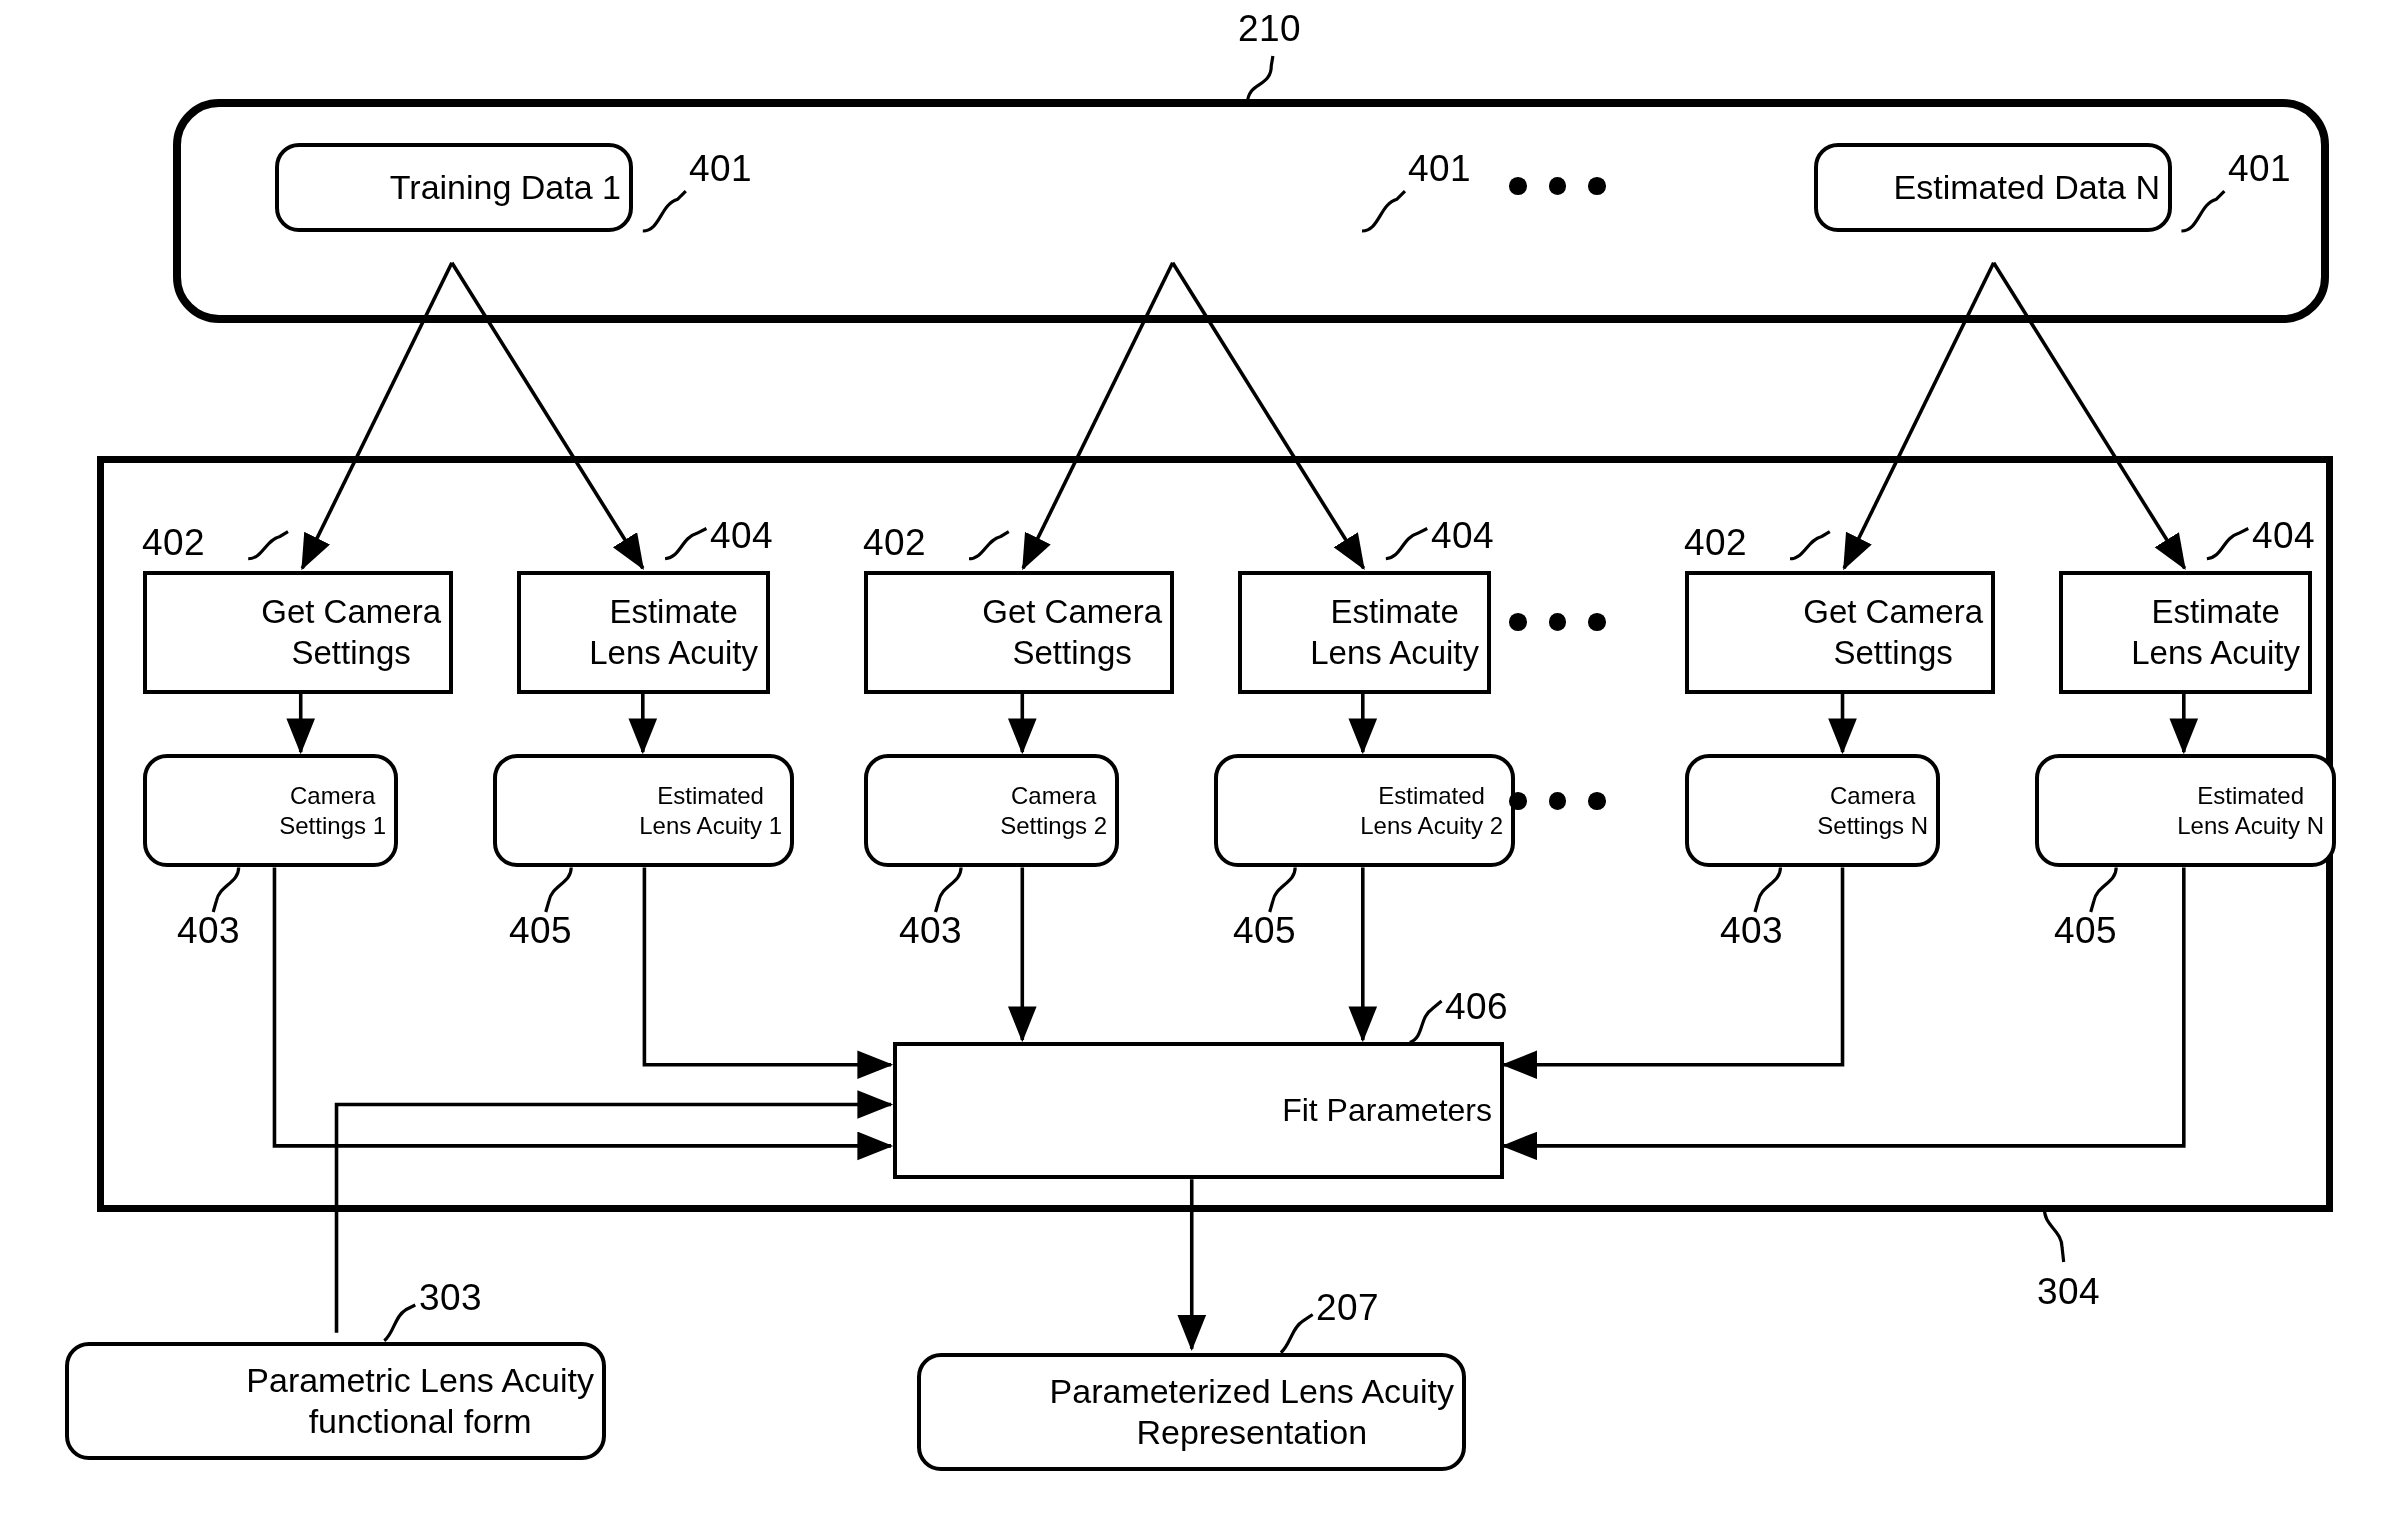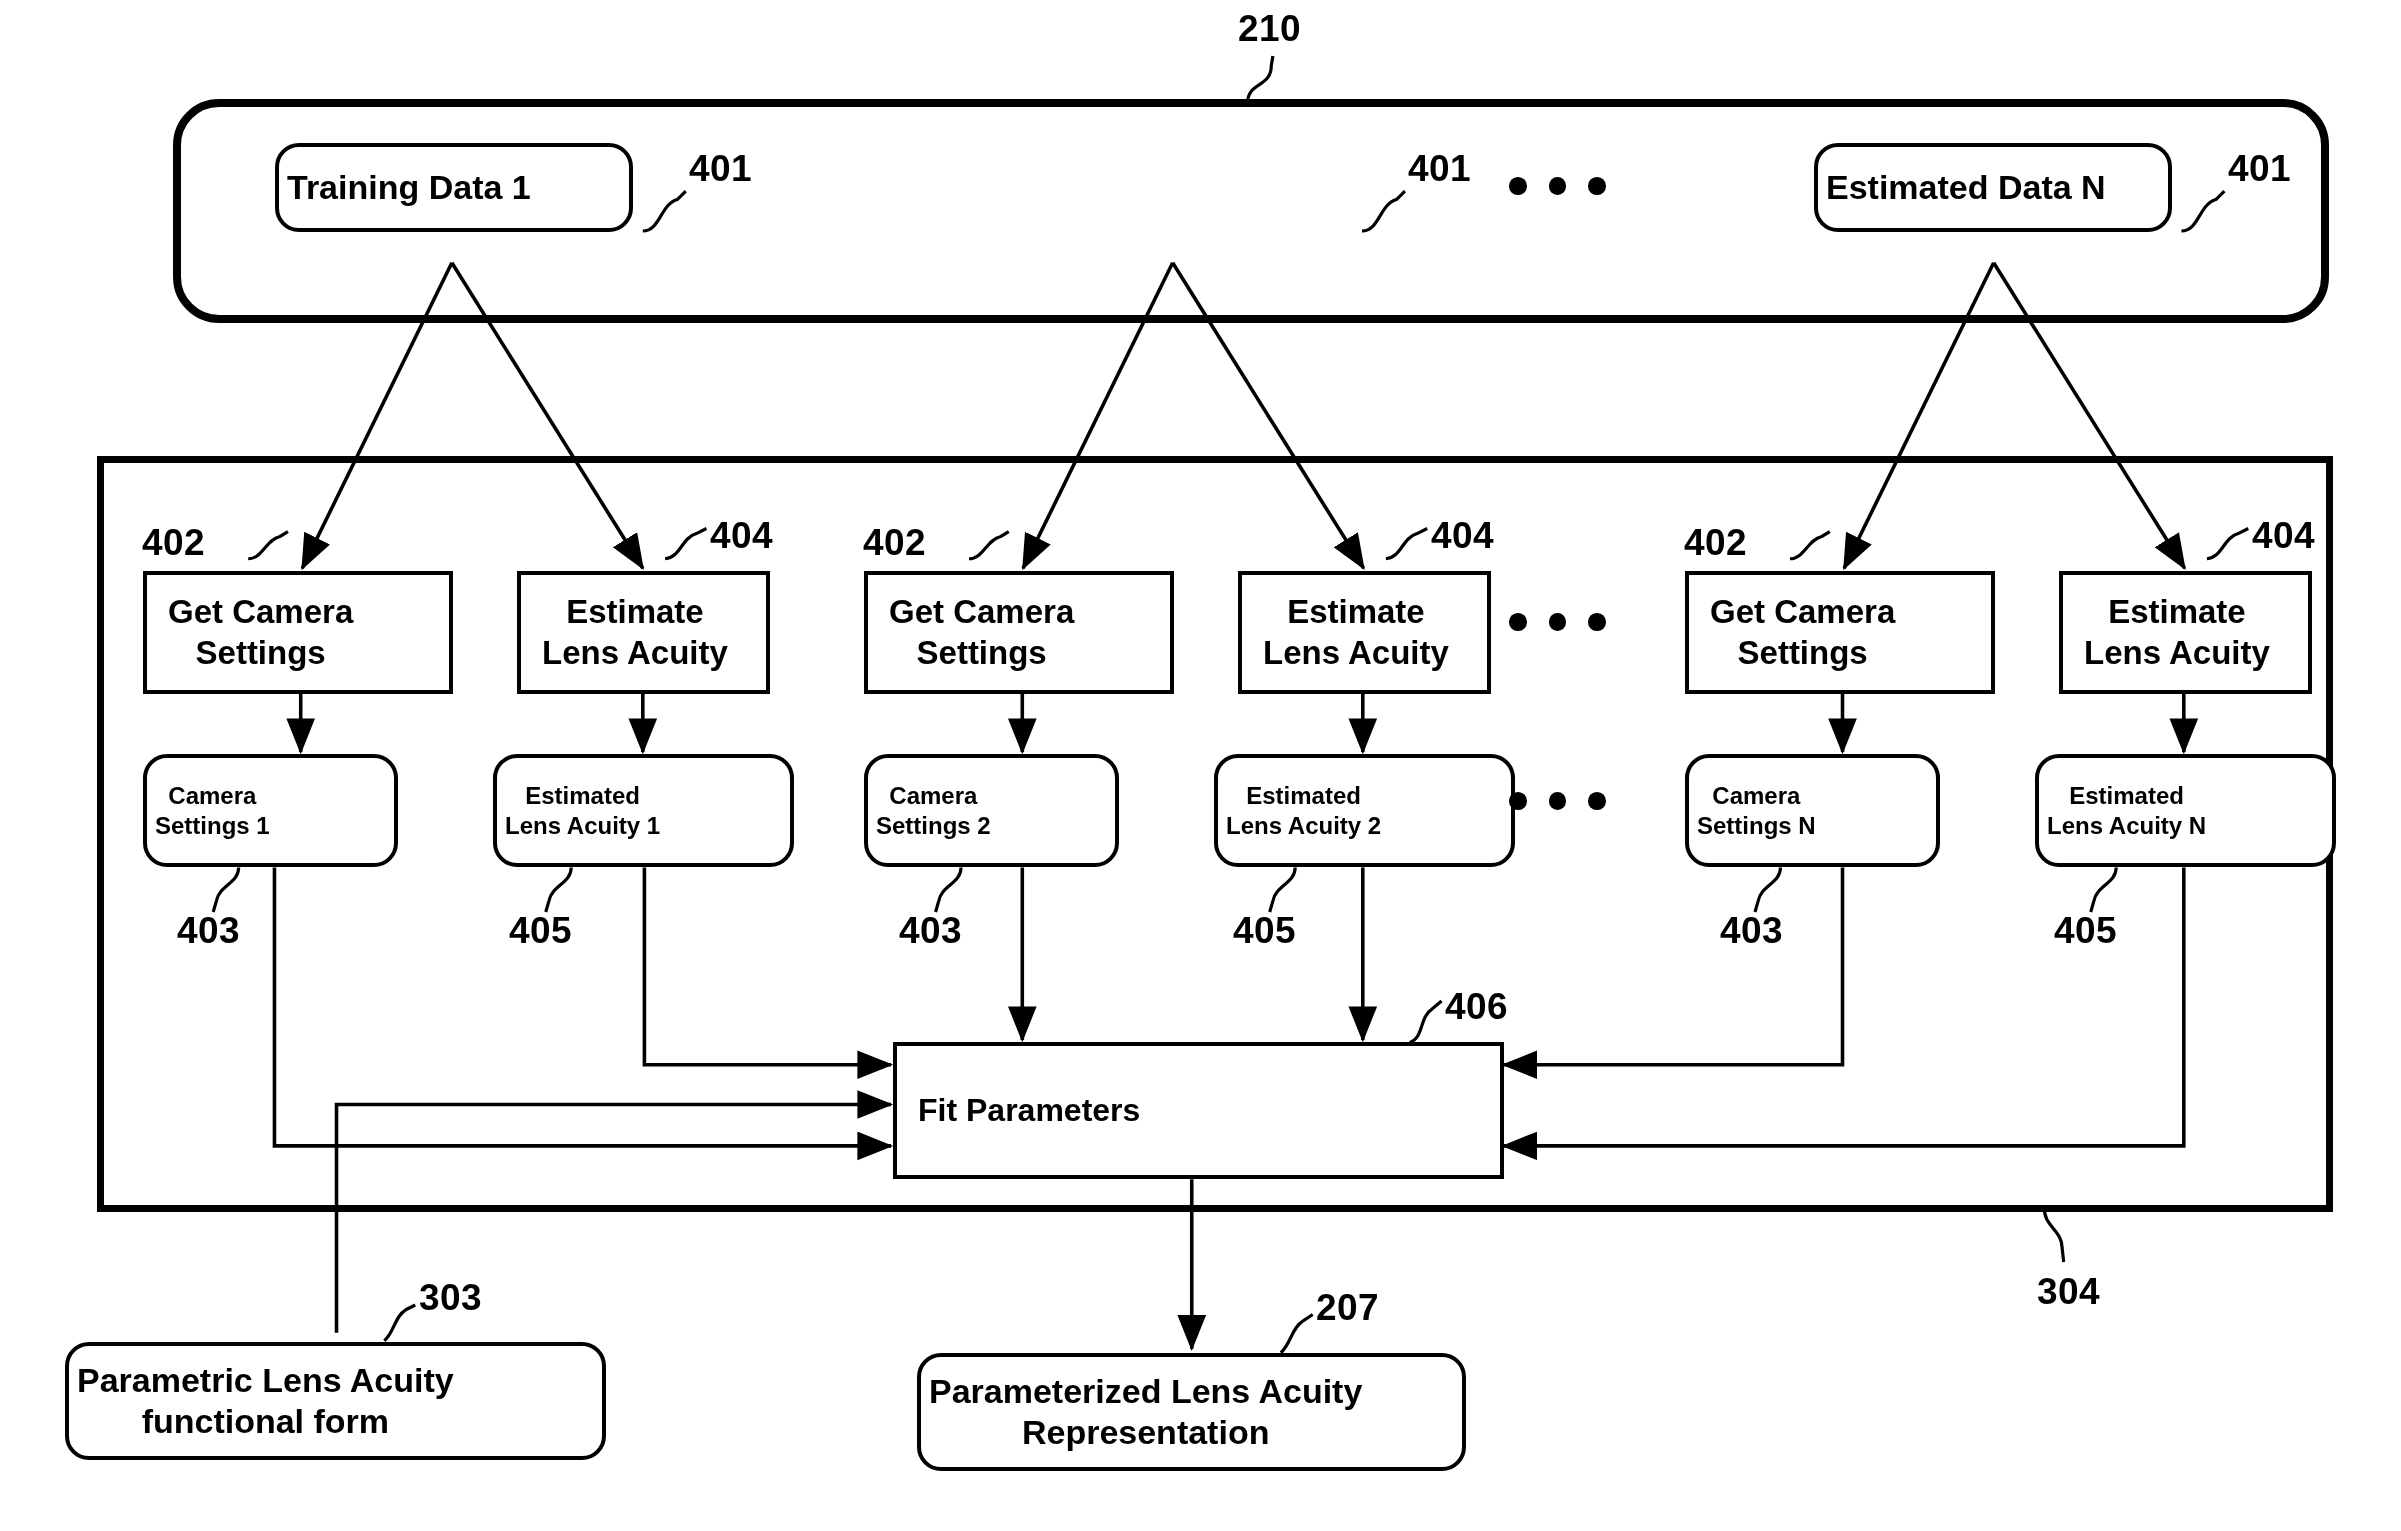--- a/index.html
+++ b/index.html
@@ -11,21 +11,20 @@
   body {
     font-family: "Liberation Sans", sans-serif;
     color: #000000;
   }
   #figure {
     position: relative;
     width: 2372px;
     height: 1532px;
     background: #ffffff;
     overflow: hidden;
-    font-weight: bold;
   }
   svg#wires {
     position: absolute;
     left: 0;
     top: 0;
     width: 2401px;
     height: 1532px;
     pointer-events: none;
   }
 
@@ -44,21 +43,21 @@
     box-sizing: border-box;
   }
 
   
   .node {
     position: absolute;
     box-sizing: border-box;
     background: #ffffff;
     display: flex;
     align-items: center;
-    justify-content: flex-start;
+    justify-content: flex-end;
     text-align: center;
     line-height: 1.22;
     color: #000;
   }
   .node.rounded {
     border: 4px solid #000;
     border-radius: 24px;
   }
   .node.sharp {
     border: 4px solid #000;

